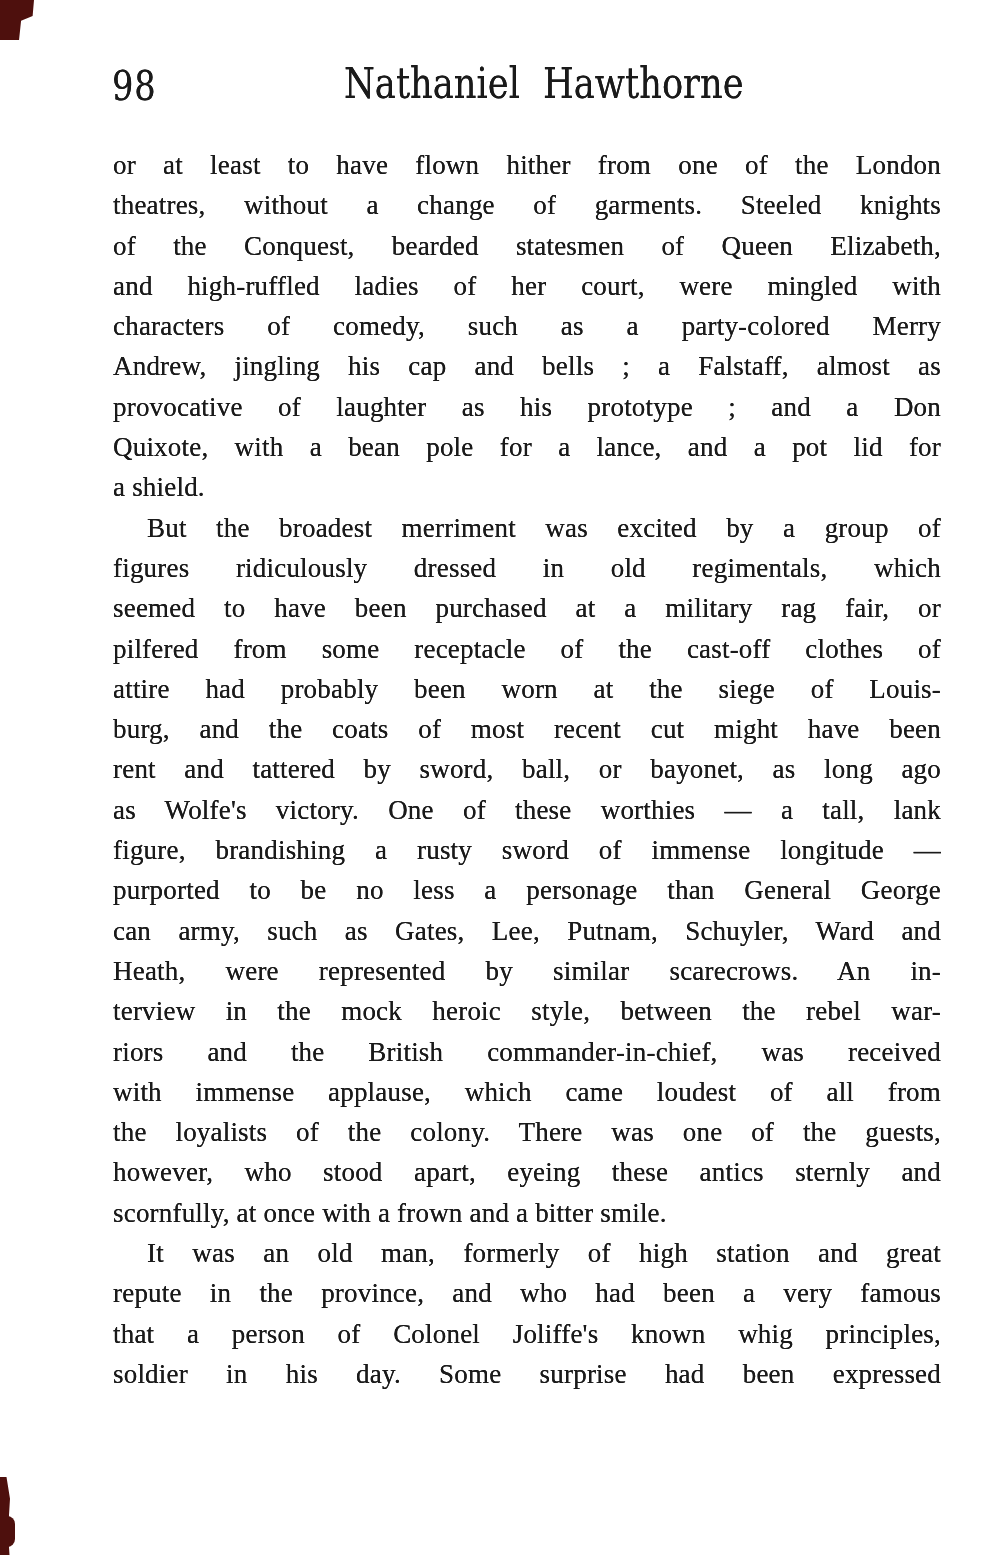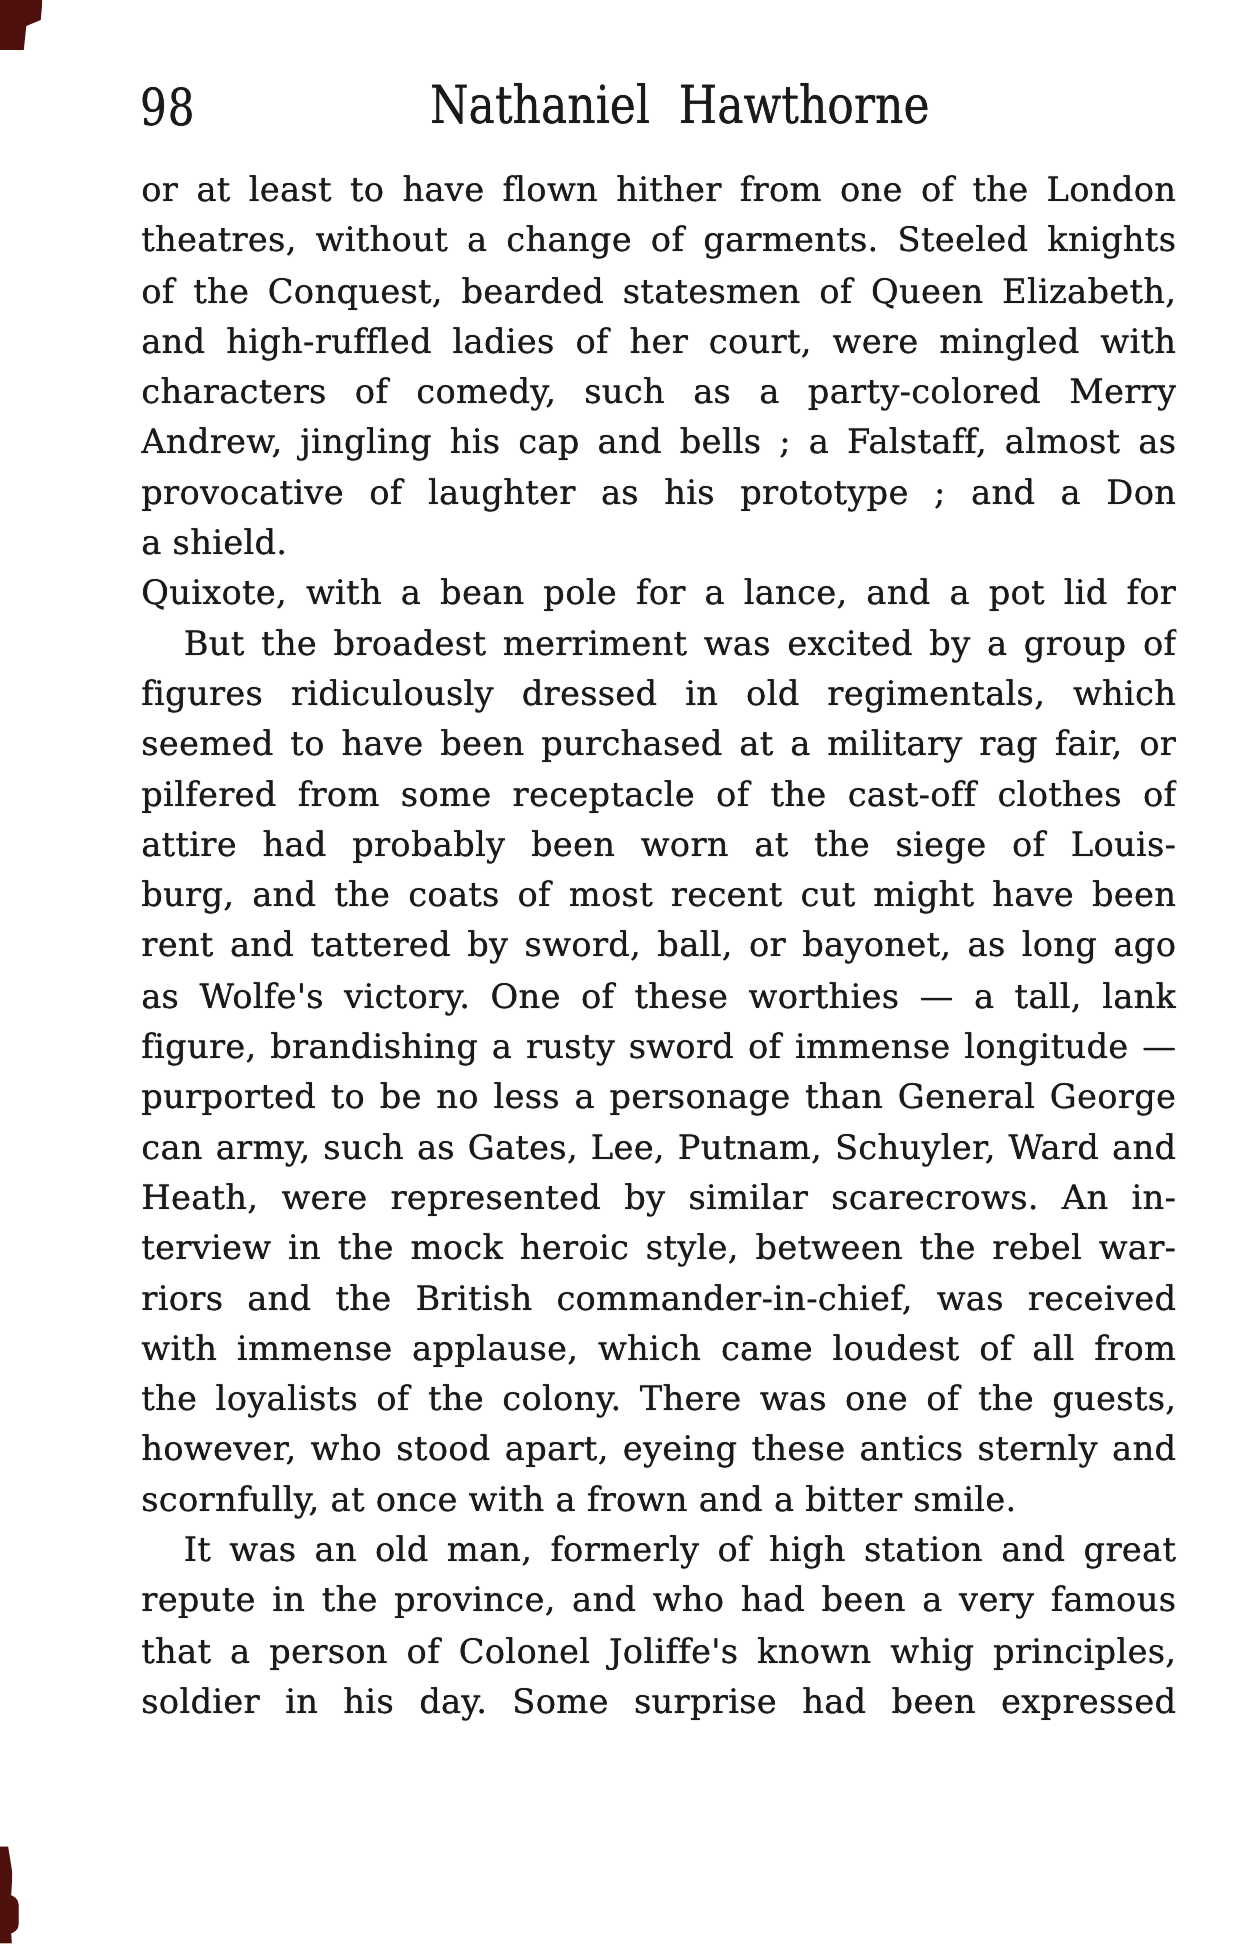--- a/index.html
+++ b/index.html
@@ -35,22 +35,23 @@
     white-space: nowrap;
     word-spacing: 14px;
     transform: scaleX(0.84);
     transform-origin: left top;
     text-shadow: 0 0 0.6px currentColor;
   }
   
   .text-block {
     position: absolute;
     left: 113px;
-    top: 133px;
+    top: 145px;
     width: 828px;
+    font-family: Liberation Serif, serif;
   }
   .line {
     margin: 0;
     font-size: 27px;
     height: 40.3px;
     line-height: 40.3px;
     letter-spacing: 0.2px;
     text-align: justify;
     text-align-last: justify;
     overflow: hidden;
@@ -101,22 +102,22 @@
 
   <main class="text-block">
 
   <p class="line">or at least to have flown hither from one of the London</p>
       <p class="line">theatres, without a change of garments.  Steeled knights</p>
       <p class="line">of the Conquest, bearded statesmen of Queen Elizabeth,</p>
       <p class="line">and high-ruffled ladies of her court, were mingled with</p>
       <p class="line">characters of comedy, such as a party-colored Merry</p>
       <p class="line">Andrew, jingling his cap and bells ; a Falstaff, almost as</p>
       <p class="line">provocative of laughter as his prototype ; and a Don</p>
+      <p class="line">Quixote, with a bean pole for a lance, and a pot lid for</p>
       <p class="line end">a shield.</p>
-      <p class="line">Quixote, with a bean pole for a lance, and a pot lid for</p>
       <p class="line indent">But the broadest merriment was excited by a group of</p>
       <p class="line">figures ridiculously dressed in old regimentals, which</p>
       <p class="line">seemed to have been purchased at a military rag fair, or</p>
       <p class="line">pilfered from some receptacle of the cast-off clothes of</p>
       <p class="line">attire had probably been worn at the siege of Louis-</p>
       <p class="line">burg, and the coats of most recent cut might have been</p>
       <p class="line">rent and tattered by sword, ball, or bayonet, as long ago</p>
       <p class="line">as Wolfe's victory.  One of these worthies — a tall, lank</p>
       <p class="line">figure, brandishing a rusty sword of immense longitude —</p>
       <p class="line">purported to be no less a personage than General George</p>

